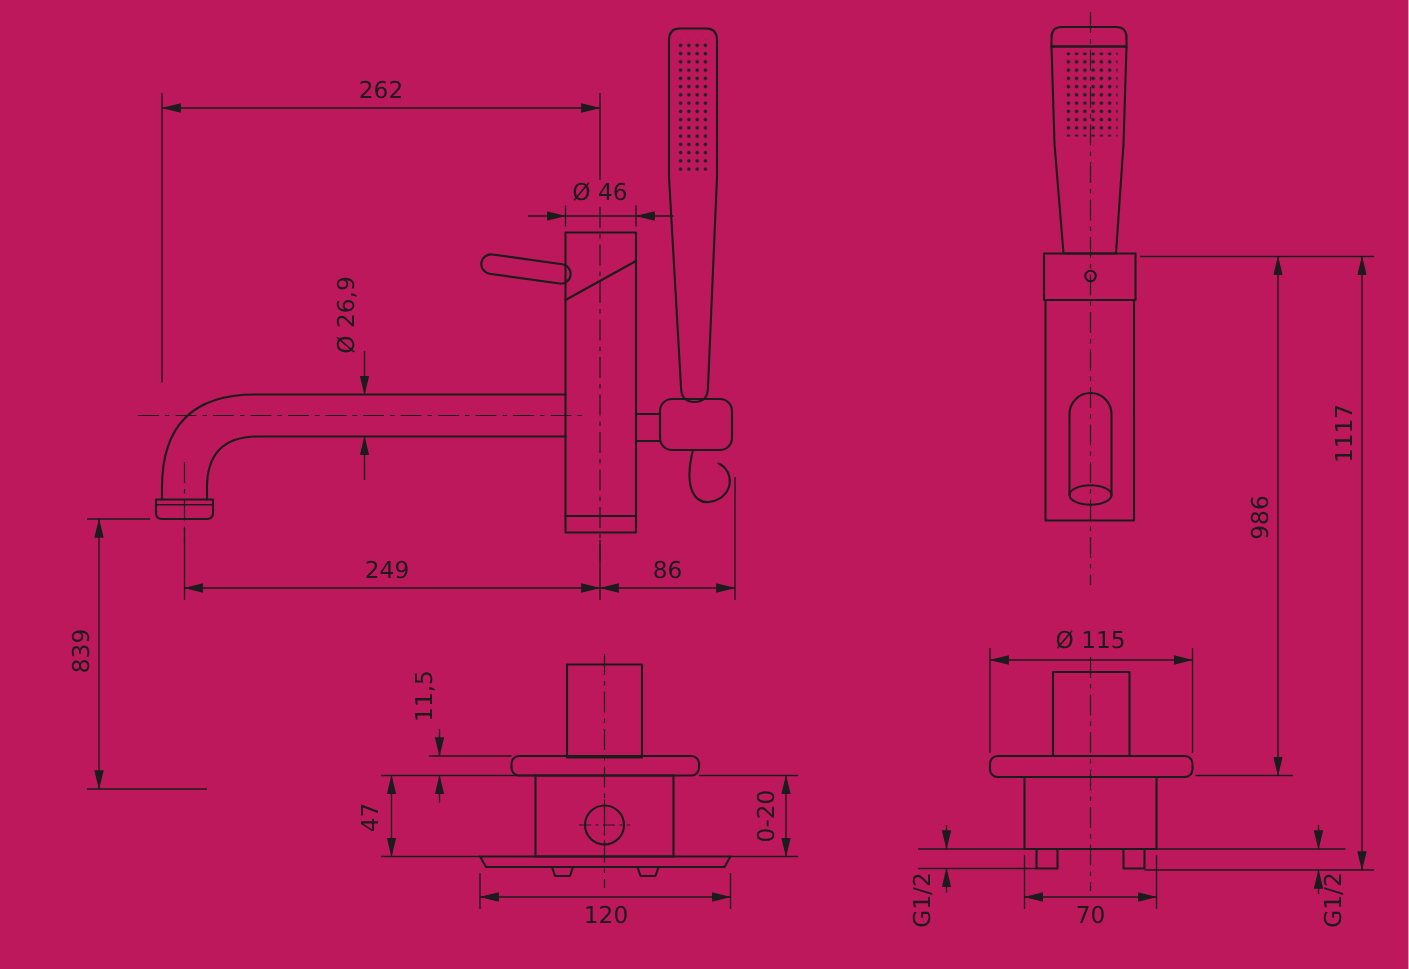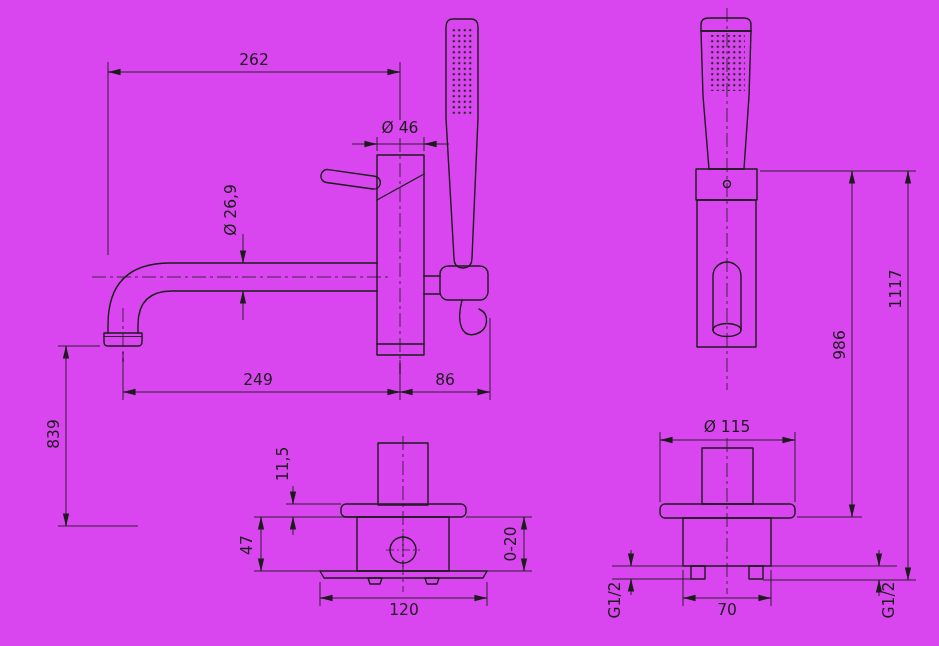--- a/index.html
+++ b/index.html
@@ -1,16 +1,16 @@
 <!DOCTYPE html>
 <html><head>
 <meta charset="utf-8">
 <style>
   html,body{margin:0;padding:0;background:#ffffff;}
-  .stage{width:939px;height:646px;background:#d946ef;position:relative;font-family:"DejaVu Sans","Liberation Sans",sans-serif;}
+  .stage{width:939px;height:646px;background:#be185d;position:relative;font-family:"DejaVu Sans","Liberation Sans",sans-serif;}
   svg{display:block;}
   .obj{fill:none;stroke:#1c1c1c;stroke-width:1.4;stroke-linejoin:round;stroke-linecap:round;}
   .thin{fill:none;stroke:#1c1c1c;stroke-width:0.9;stroke-linecap:round;}
   .dim{fill:none;stroke:#1c1c1c;stroke-width:0.9;}
   .cl{fill:none;stroke:#1c1c1c;stroke-width:0.8;stroke-dasharray:14 4 3 4;}
   .cls{fill:none;stroke:#1c1c1c;stroke-width:0.7;stroke-dasharray:8 3 2 3;}
   .t{font:15.5px "DejaVu Sans","Liberation Sans",sans-serif;fill:#1c1c1c;text-anchor:middle;}
 </style>
 </head>
 <body>

